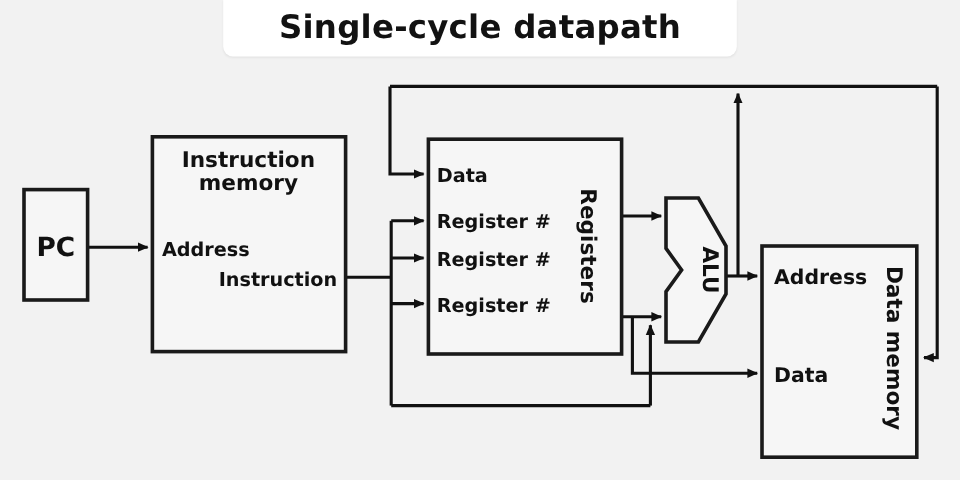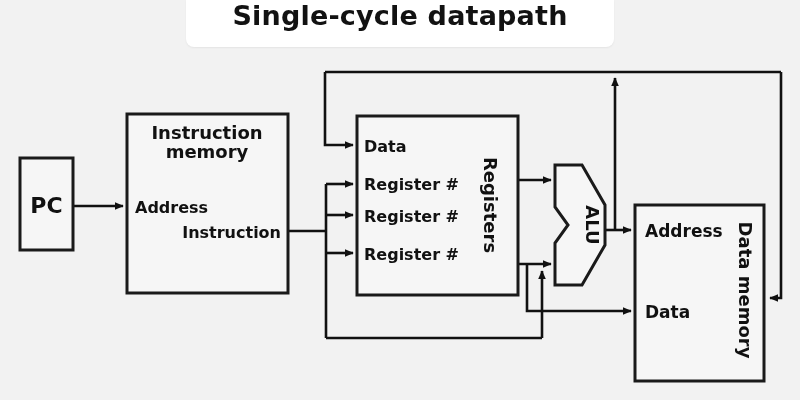--- a/index.html
+++ b/index.html
@@ -7,21 +7,21 @@
     width:800px;height:400px;
     background:#f2f2f2;
     font-family:"DejaVu Sans","Liberation Sans",sans-serif;
     overflow:hidden;position:relative;
   }
   #stage{position:absolute;left:0;top:0;width:800px;height:400px;}
   #title-card{
     position:absolute;left:186px;top:0px;width:428px;height:47px;
     background:#ffffff;border-radius:0 0 8px 8px;
     box-shadow:0 1px 2px rgba(0,0,0,.06);
-    display:flex;align-items:flex-start;justify-content:center;
+    display:flex;align-items:center;justify-content:center;
   }
   #title-text{
     font-size:27px;font-weight:bold;color:#121212;letter-spacing:.2px;
     font-family:"DejaVu Sans","Liberation Sans",sans-serif;
   }
   svg.diagram{position:absolute;left:0;top:0;width:800px;height:400px;}
   .bx{fill:#f6f6f6;stroke:#1a1a1a;stroke-width:3;}
   .wire{stroke:#111;stroke-width:2.6;fill:none;}
   .lbl{font-family:"DejaVu Sans","Liberation Sans",sans-serif;font-weight:bold;fill:#111;}
   .lbl-16{font-size:16px;}

